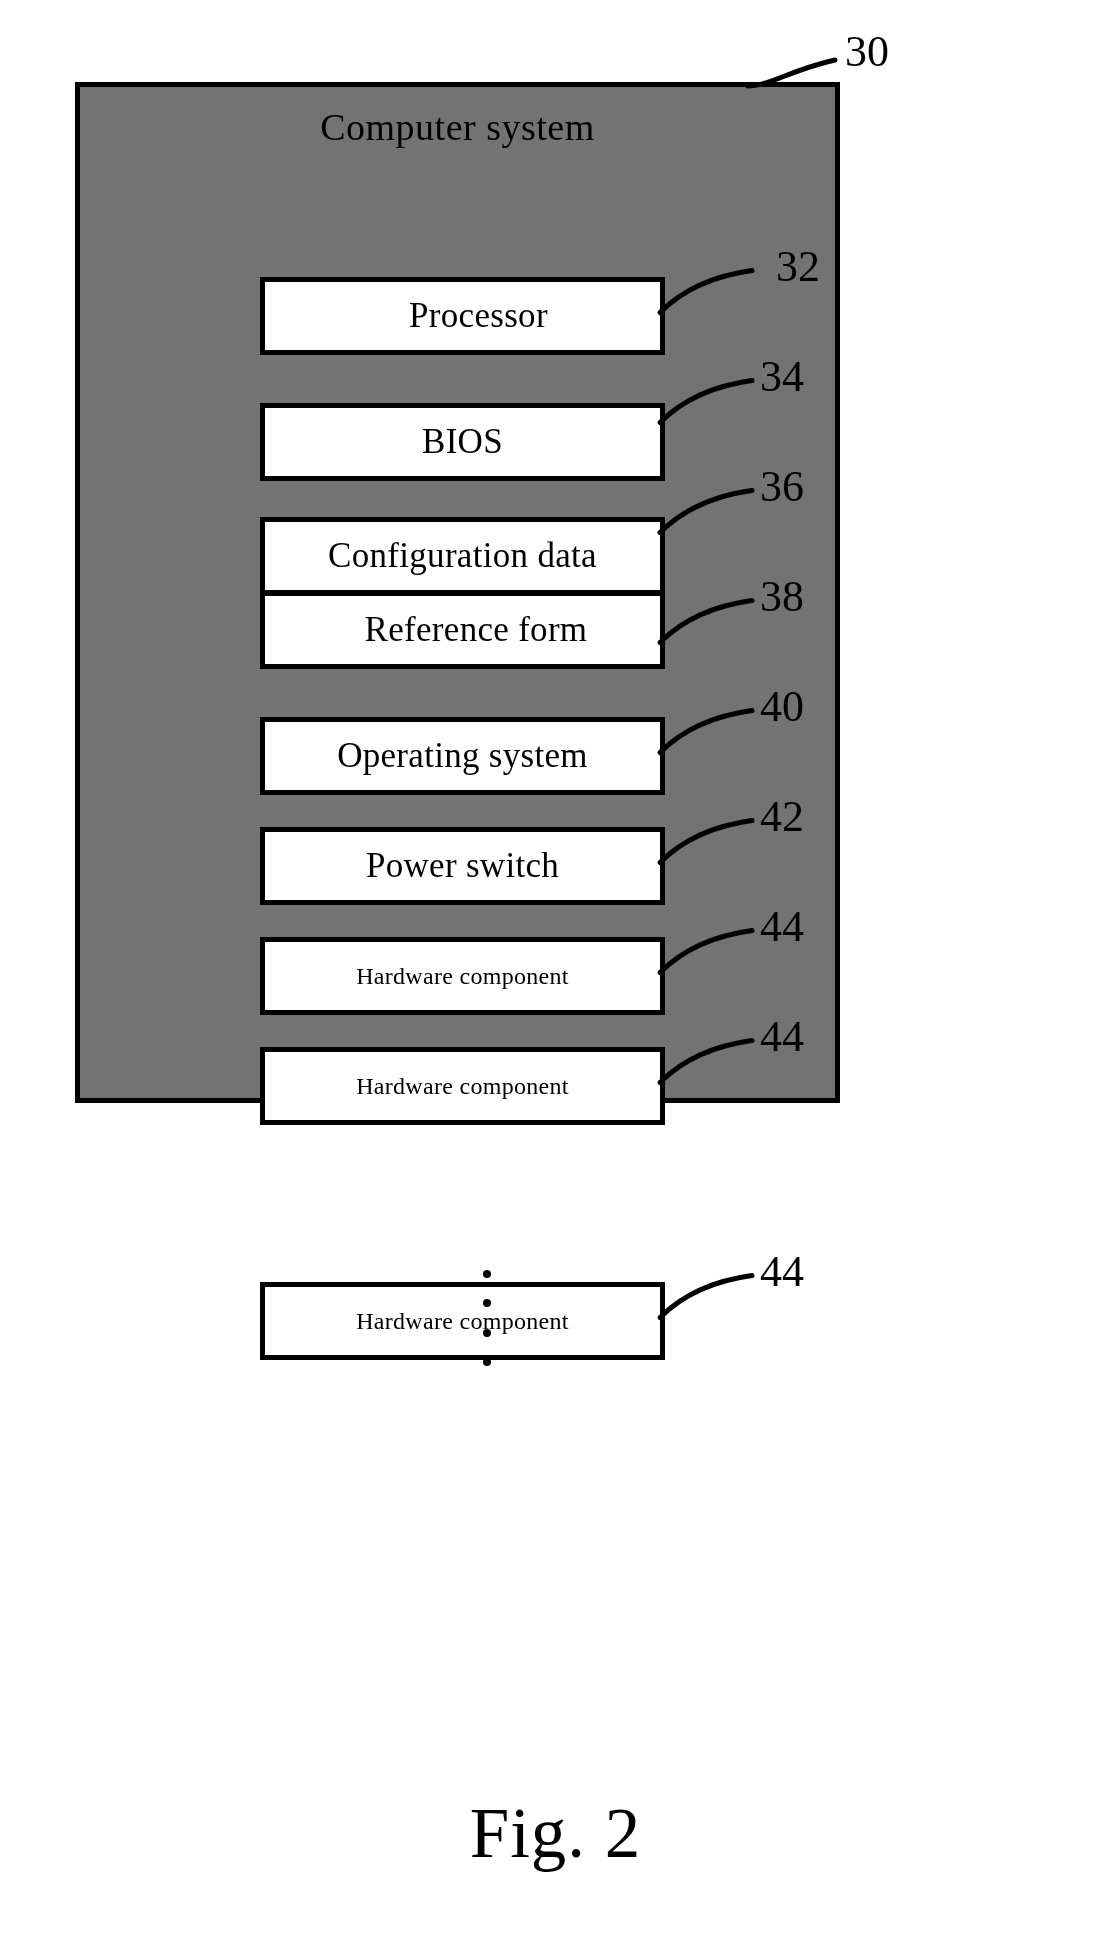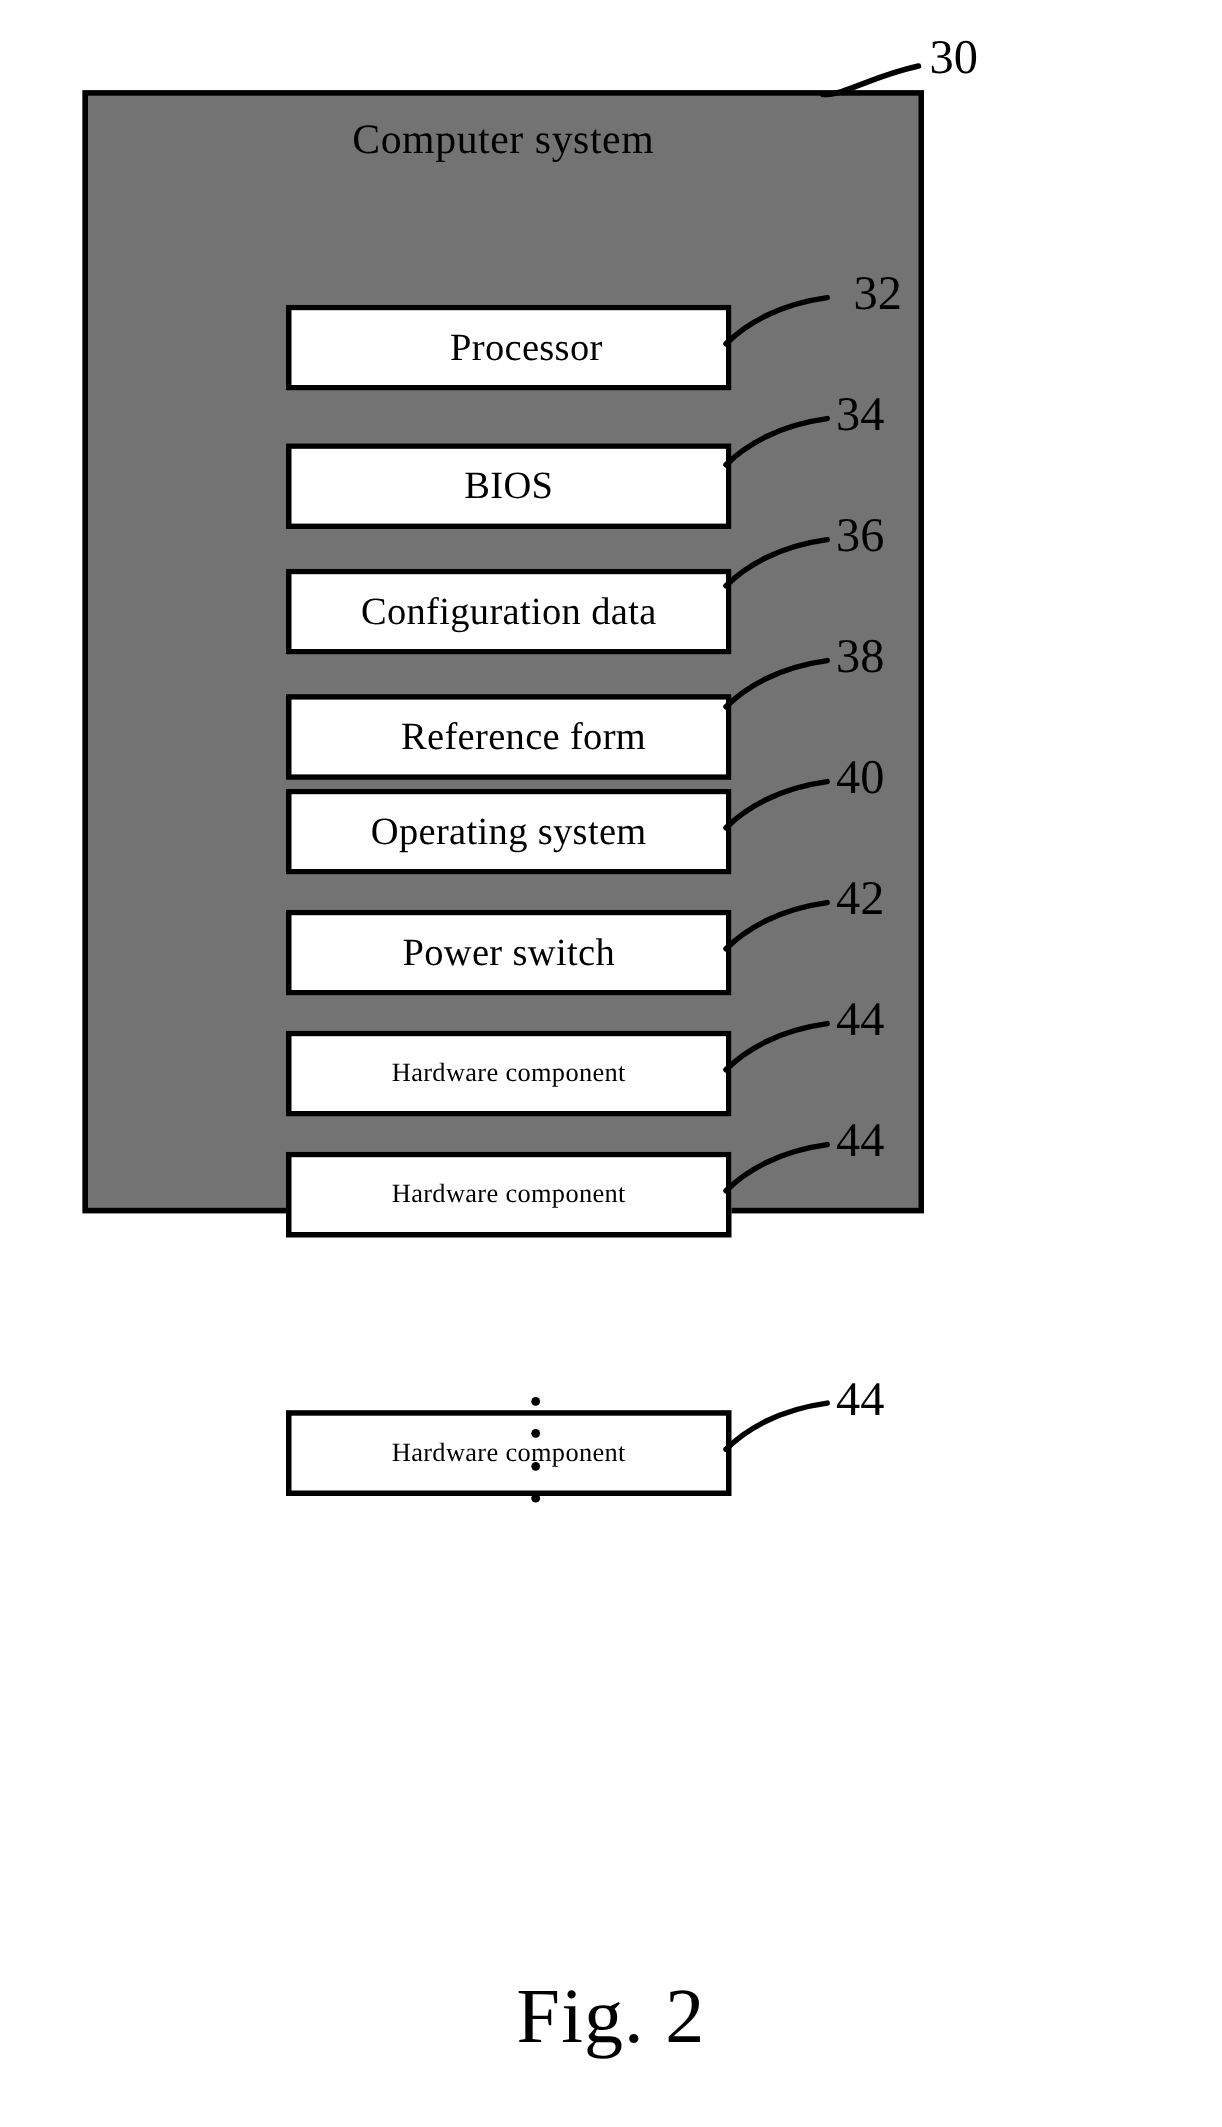--- a/index.html
+++ b/index.html
@@ -139,21 +139,21 @@
     <div class="comp-list">
         <div class="comp-box" style="top: 190px; padding-left: 32px;">
           <div class="comp-label">Processor</div>
         </div>
         <div class="comp-box" style="top: 300px; margin-top: 16px;">
           <div class="comp-label">BIOS</div>
         </div>
         <div class="comp-box" style="top: 410px; margin-top: 20px;">
           <div class="comp-label">Configuration data</div>
         </div>
-        <div class="comp-box" style="top: 544px; padding-left: 27px;">
+        <div class="comp-box" style="top: 504px; padding-left: 27px;">
           <div class="comp-label">Reference form</div>
         </div>
         <div class="comp-box" style="top: 630px; align-items: center;">
           <div class="comp-label">Operating system</div>
         </div>
         <div class="comp-box" style="top: 740px; text-align: center;">
           <div class="comp-label">Power switch</div>
         </div>
         <div class="comp-box" style="top: 850px;">
           <div class="comp-label small">Hardware component</div>

